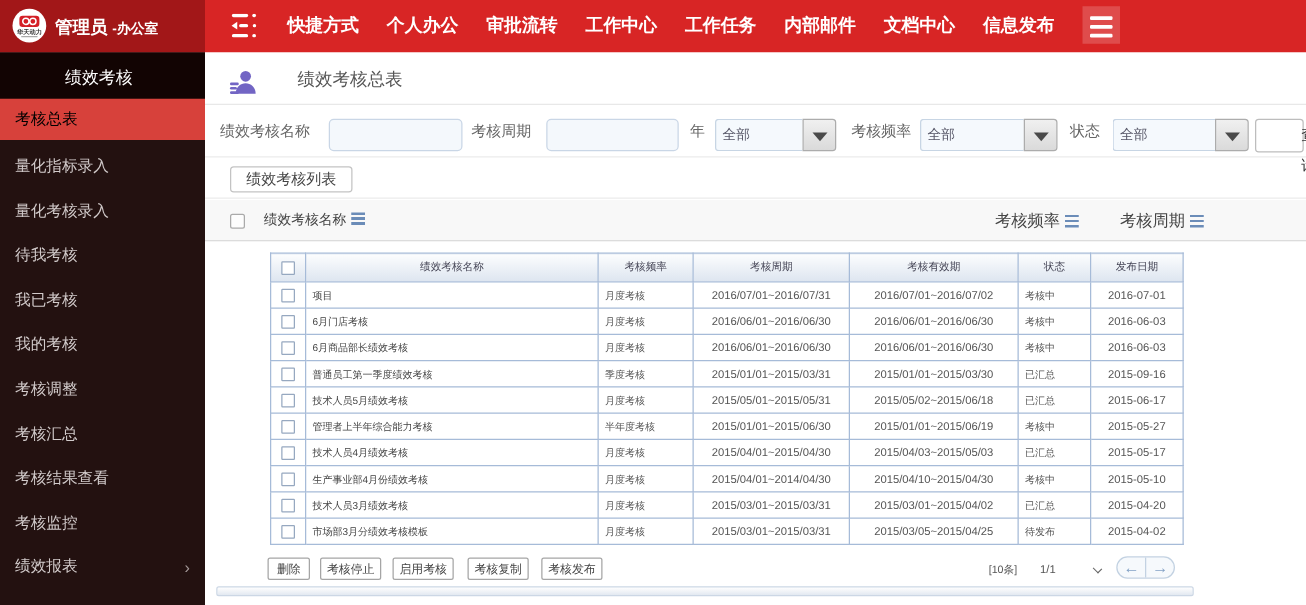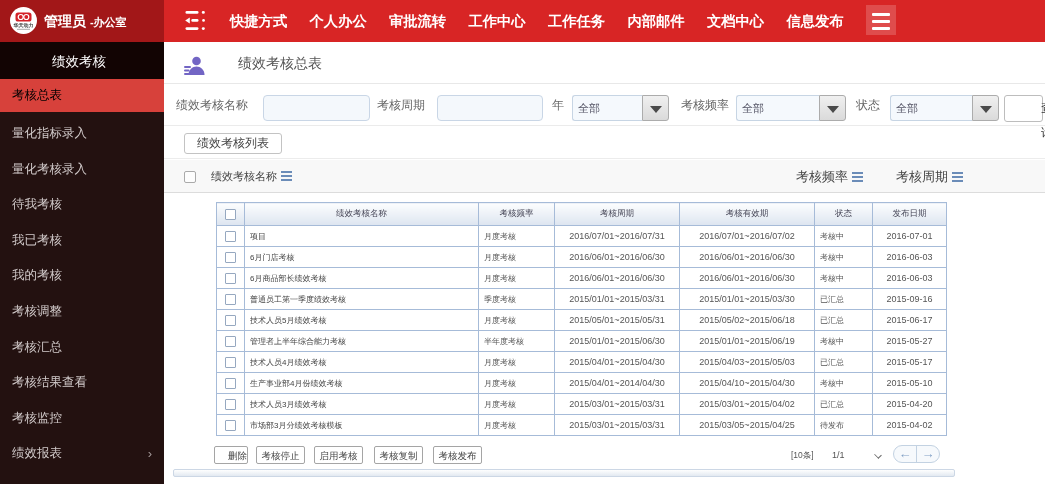--- a/index.html
+++ b/index.html
@@ -290,21 +290,21 @@
             <td class="n">市场部3月分绩效考核模板</td>
             <td class="z">月度考核</td>
             <td class="c">2015/03/01~2015/03/31</td>
             <td class="c">2015/03/05~2015/04/25</td>
             <td class="z">待发布</td>
             <td class="c">2015-04-02</td>
           </tr>
     </tbody>
       </table>
 
-    <div class="bbtn" style="left:50px; width:34px;text-align:right;">删除</div>
+    <div class="bbtn" style="left:50px; width:34px;">删除</div>
     <div class="bbtn" style="left:92px; width:49px;">考核停止</div>
     <div class="bbtn" style="left:150px; width:49px;">启用考核</div>
     <div class="bbtn" style="left:210px; width:49px;">考核复制</div>
     <div class="bbtn" style="left:269px; width:49px;">考核发布</div>
 
     <div id="pgtext">[10条]</div>
     <div id="pg11">1/1</div>
     <div id="chev"></div>
     <div id="pill">
         <div class="h">←</div>

